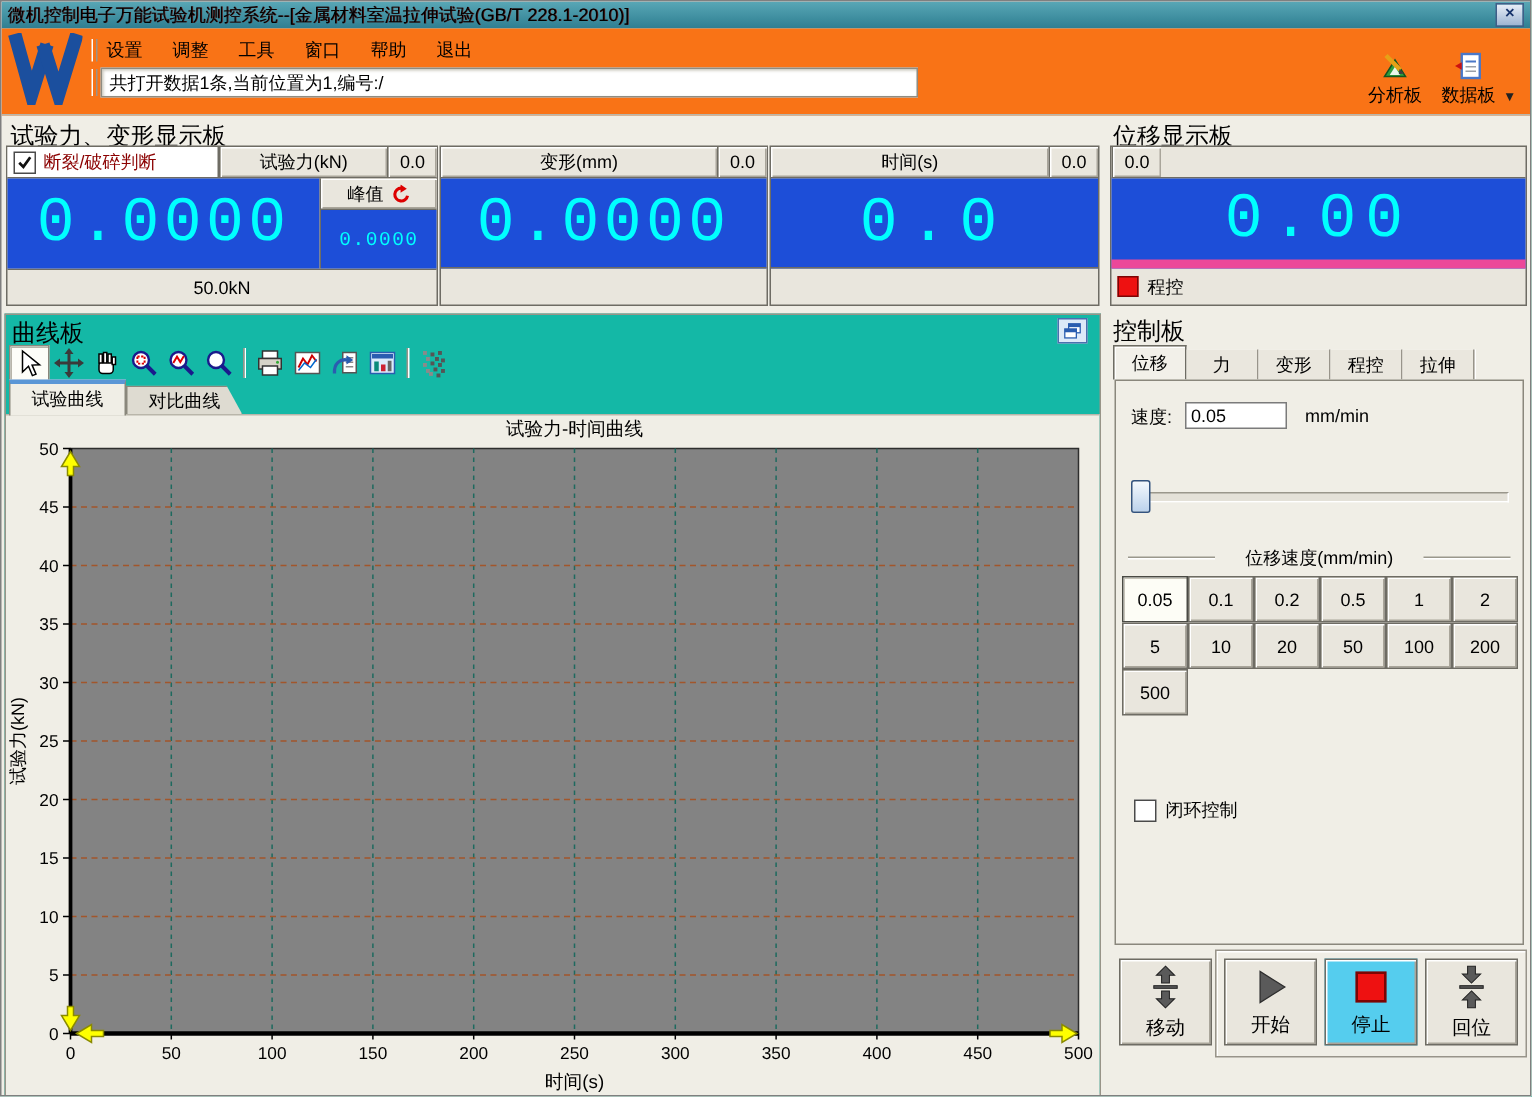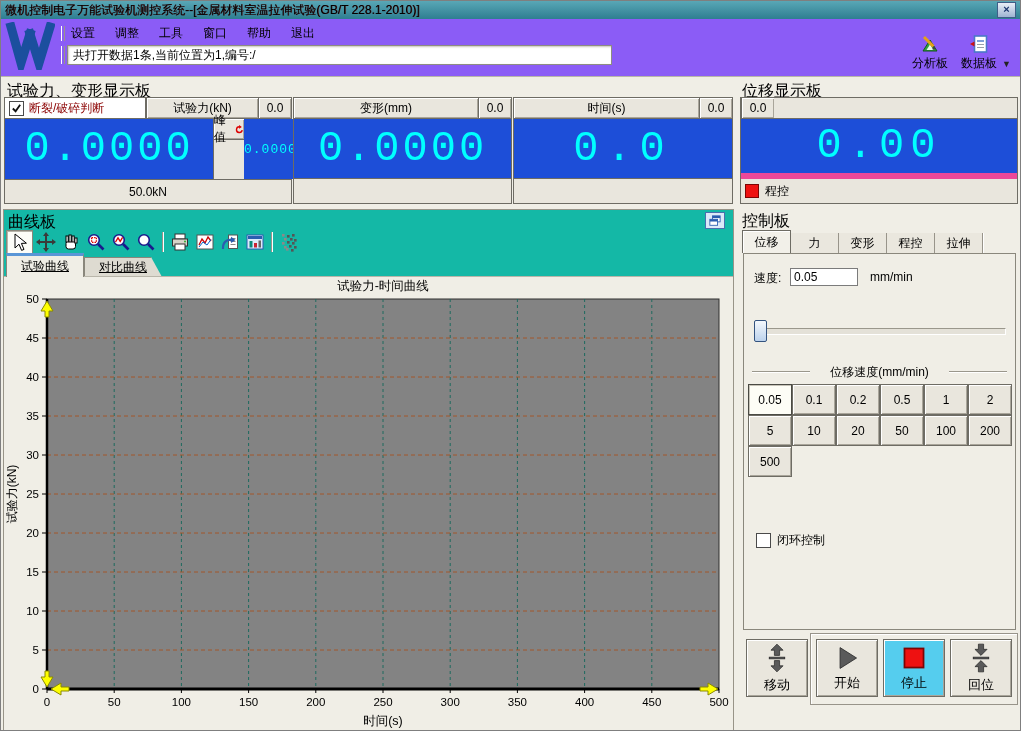--- a/index.html
+++ b/index.html
@@ -6,21 +6,21 @@
   #app{position:relative;width:1021px;height:731px;background:#f0eee6;border:1px solid #7f7f7f;
        box-sizing:border-box;overflow:hidden;font-family:"Liberation Sans",sans-serif;font-size:12px;color:#000;}
   svg{font-family:"Liberation Sans",sans-serif;}
   
   .titlebar{position:absolute;left:0;top:0;width:100%;height:18px;
     background:linear-gradient(#59a7b6,#2e7e91);display:flex;align-items:center;padding:0 4px;box-sizing:border-box;}
   .titletext{font-size:12px;color:#000;white-space:nowrap;text-shadow:0.5px 0 0 #5c1f1f;}
   .close-btn{margin-left:auto;width:17px;height:14px;background:linear-gradient(#e8eef7,#9db4d2);
     border:1px solid #3f5e88;color:#17336b;font-size:11px;font-weight:bold;line-height:12px;text-align:center;cursor:default;}
   
-  .toolbar{position:absolute;left:0;top:18px;width:100%;height:58px;background:#8b5cf6;border-bottom:1px solid #b9b6aa;box-sizing:border-box;}
+  .toolbar{position:absolute;left:0;top:18px;width:100%;height:58px;background:#f97316;border-bottom:1px solid #b9b6aa;box-sizing:border-box;}
   .logo{position:absolute;left:4px;top:3px;width:50px;height:50px;}
   .grip{position:absolute;width:2px;border-left:1px solid #fff;border-right:1px solid #98948a;}
   .menus{position:absolute;left:68px;top:5px;display:flex;gap:16px;}
   .menu-item{padding:1px 2px;cursor:default;}
   .statusbox{position:absolute;left:66px;top:26px;width:545px;height:20px;background:#fff;border:1px solid #8e8c82;
     box-shadow:inset 1px 1px 2px #c8c5ba;display:flex;align-items:center;padding:0 5px;box-sizing:border-box;}
   .tbtn{position:absolute;top:13px;width:52px;height:40px;display:flex;flex-direction:column;align-items:center;justify-content:flex-end;cursor:default;}
   .tbtn svg{width:22px;height:20px;margin-bottom:1px;}
   .dd-arrow{position:absolute;left:1001px;top:40px;font-size:9px;color:#222;cursor:default;}
   
@@ -42,21 +42,21 @@
   .redsq{width:12px;height:12px;background:#ee1111;border:1px solid #7c0404;flex:none;}
   
   .bpanel{position:absolute;background:#14b8a6;border:1px solid #989488;box-sizing:border-box;}
   .ctoolbar{position:absolute;left:2px;top:19px;height:26px;display:flex;align-items:center;}
   .ticon{width:25px;height:23px;display:grid;place-items:center;cursor:default;}
   .ticon svg{width:20px;height:20px;}
   .ticon.pressed{background:#fdfdf8;border:1px solid #8a877c;box-shadow:inset 1px 1px 0 #b8b5aa;}
   .tsep{width:1px;height:20px;background:#98948a;box-shadow:1px 0 0 #fff;margin:0 4px;}
   .tabsrow{position:absolute;left:2px;top:46px;height:21px;display:flex;align-items:flex-end;}
   .ctab{height:19px;padding:0 14px;display:flex;align-items:center;border:1px solid #8a877c;border-bottom:none;
-        background:#dedbd1;clip-path:polygon(0 0,calc(100% - 11px) 0,100% 100%,0 100%);cursor:default;text-decoration:underline;}
+        background:#dedbd1;clip-path:polygon(0 0,calc(100% - 11px) 0,100% 100%,0 100%);cursor:default;}
   .ctab.active{background:#f0eee6;height:21px;border-top:3px solid #5a96d6;clip-path:none;z-index:2;}
   .chartwrap{position:absolute;left:0px;top:66px;width:729px;height:453px;background:#f0eee6;border-top:1px solid #b9b6aa;}
   .restore-btn{position:absolute;right:8px;top:2px;width:18px;height:15px;background:#dce9f8;border:1px solid #4a6fae;display:grid;place-items:center;cursor:default;}
   
   .ktabs{position:absolute;left:4px;top:22px;display:flex;height:22px;align-items:flex-end;}
   .ktab{height:20px;width:47px;display:flex;align-items:center;justify-content:center;border-right:1px solid #98948a;
         box-shadow:1px 0 0 #fff;background:#eae7de;cursor:default;}
   .ktab.active{height:22px;border:1px solid #6e6c64;border-bottom:none;background:#f2f0e9;box-shadow:inset 1px 1px 0 #fff;font-weight:normal;}
   .kcontent{position:absolute;left:5px;top:44px;width:273px;height:377px;border:1px solid #8a877c;box-sizing:border-box;background:#f0eee6;}
   .speedinput{position:absolute;left:46px;top:14px;width:68px;height:18px;border:1px solid #7b7b7b;background:#fff;
@@ -144,21 +144,21 @@
               <polyline points="2,6 5,9 10,2" fill="none" stroke="#111" stroke-width="2"></polyline>
             </svg>
         </span>
         <span style="color:#8b0000;">断裂/破碎判断</span>
       </div>
       <div class="hbtn" style="border-left:1px solid #6e6c64;">试验力(kN)</div>
       <div class="auxval">0.0</div>
     </div>
     <div style="display:flex;height:61px;border-bottom:1px solid #6e6c64;box-sizing:border-box;">
       <div class="lcd lcd-big" style="width:209px;">0.0000</div>
-      <div style="width:77px;border-left:1px solid #6e6c64;display:flex;flex-direction:row;">
+      <div style="width:77px;border-left:1px solid #6e6c64;display:flex;flex-direction:column;">
         <div class="peakbar">
           <span>峰值</span>
           <svg viewBox="0 0 14 14" width="13" height="13">
             <path d="M11.5,8 A4.6,4.6 0 1 1 7,2.6" fill="none" stroke="#dd0000" stroke-width="2.2"></path>
             <polygon points="6.5,0 6.5,6 11,3" fill="#dd0000"></polygon>
           </svg>
         </div>
         <div class="lcd" style="flex:1;font-size:13px;letter-spacing:1px;">0.0000</div>
       </div>
     </div>

